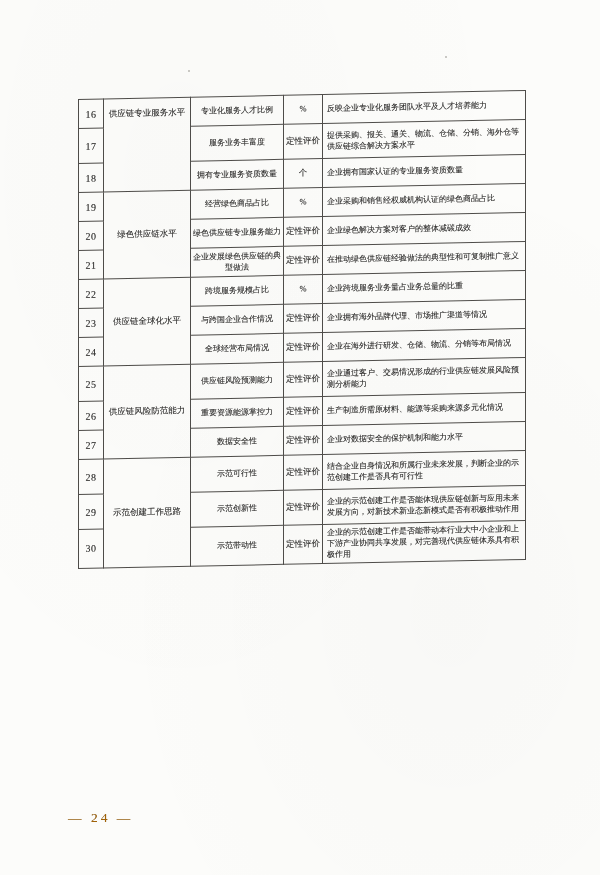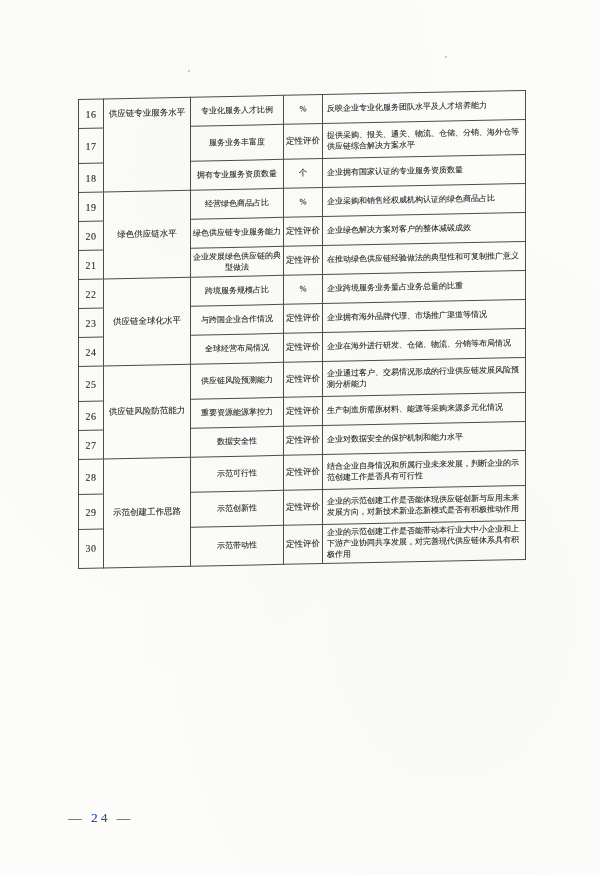--- a/index.html
+++ b/index.html
@@ -76,21 +76,21 @@
   tr.rh-29 { height: 29px; }
   tr.rh-35 { height: 35px; }
   tr.rh-38 { height: 38px; }
 
   .page-number {
     position: absolute;
     left: 68px;
     top: 810px;
     font-size: 13.5px;
     letter-spacing: 3px;
-    color: #1d4ed8;
+    color: #a16207;
     text-shadow: 0 0 0.5px rgba(40,40,40,0.4);
     white-space: nowrap;
     text-align: right;
   }
 </style>
 </head>
 <body>
 
 <div class="page"></div>
 <div class="speck s1"></div>

